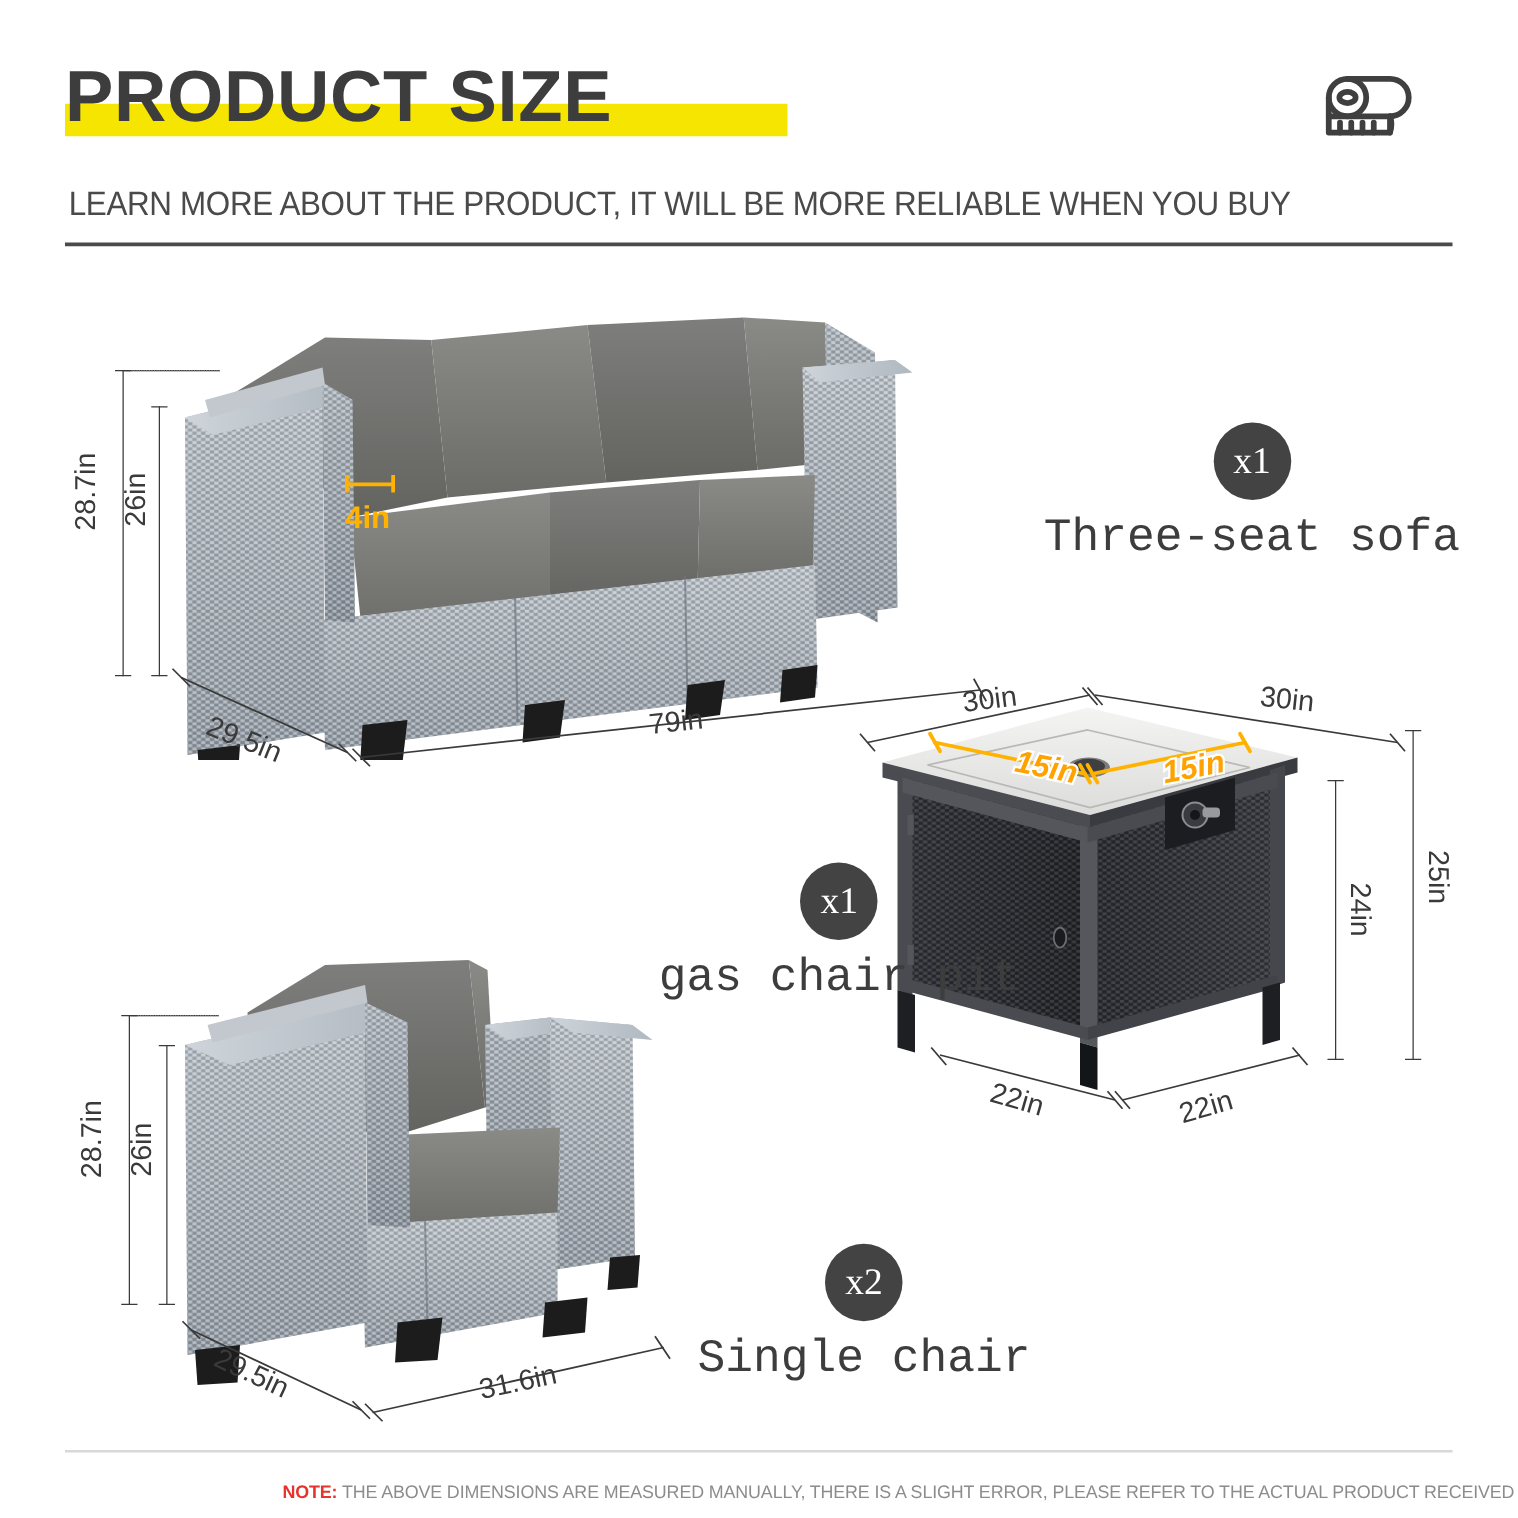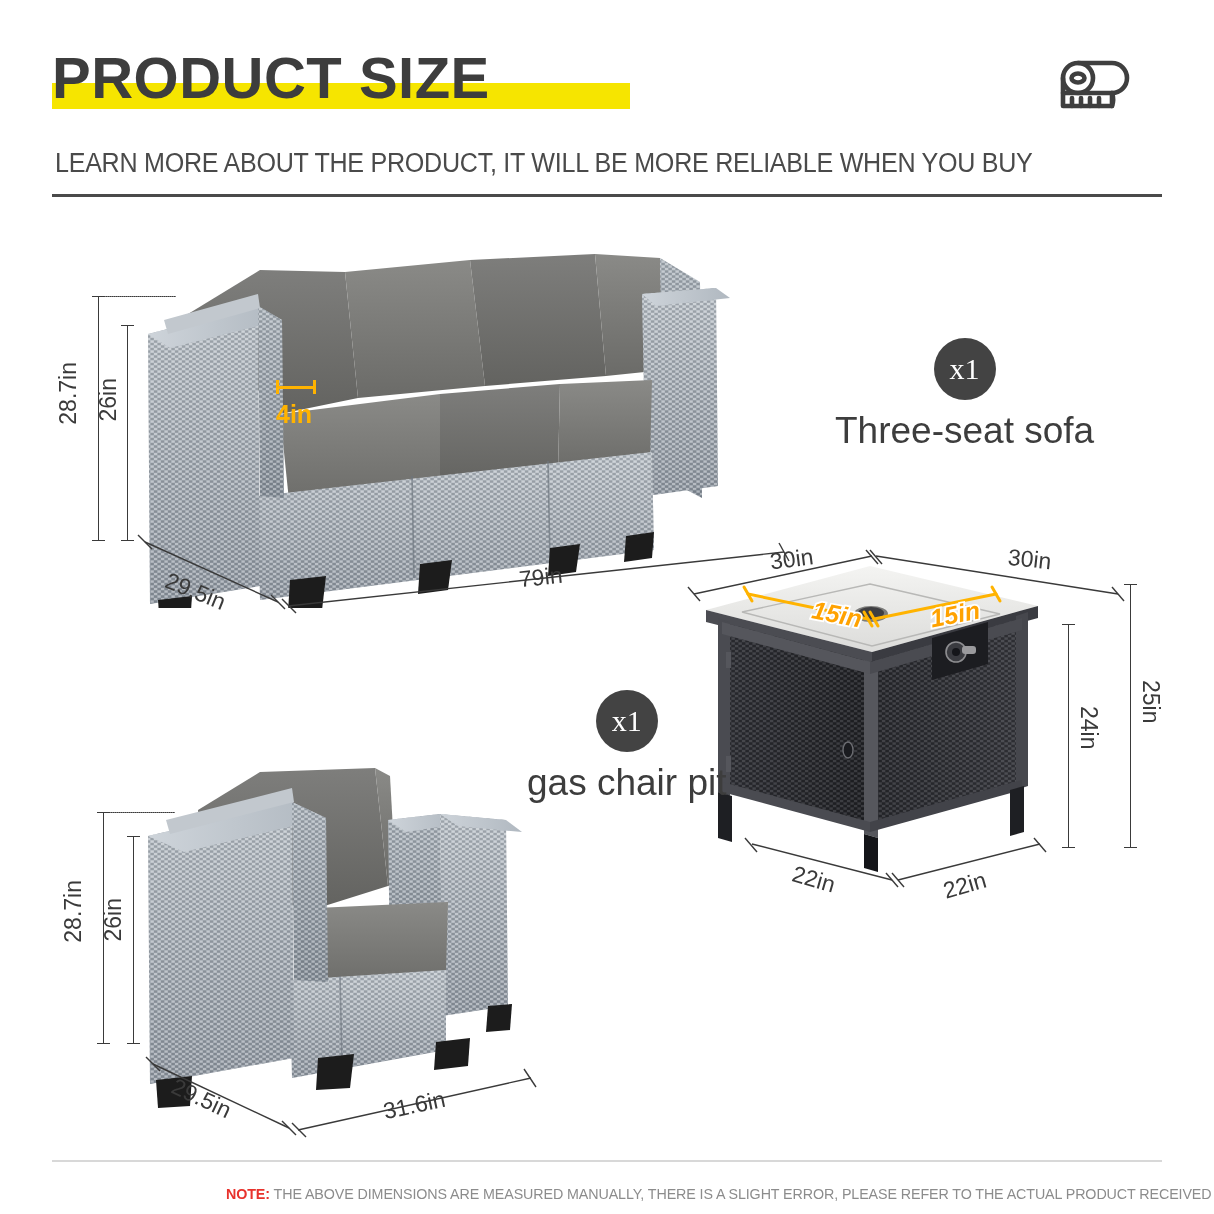--- a/index.html
+++ b/index.html
@@ -55,21 +55,21 @@
   .badge-group { position: absolute; text-align: right; }
   .badge-circle {
     width: 62px; height: 62px; border-radius: 50%;
     background: #434343; color: #fff;
     display: flex; align-items: center; justify-content: center;
     font-size: 30px; margin: 0 auto 10px auto;
     font-family: "Liberation Serif", serif;
   }
   .badge-label {
     font-size: 37px; color: #3d3d3d; white-space: nowrap;
-    font-family: Liberation Sans, sans-serif;
+    font-family: Liberation Mono, monospace;
   }
   #badge-sofa { left: 835px; top: 338px; }
   #badge-firepit { left: 527px; top: 690px; }
   #badge-chair { left: 558px; top: 995px; }
 
   
   .dim {
     position: absolute;
     font-size: 23px; color: #3a3a3a;
     white-space: nowrap;
@@ -403,17 +403,21 @@
       <line x1="11" y1="25" x2="25" y2="39"></line>
       <line x1="147" y1="89" x2="161" y2="103"></line>
       <line x1="163" y1="98" x2="396" y2="46"></line>
       <line x1="157" y1="91" x2="171" y2="105"></line>
       <line x1="389" y1="37" x2="401" y2="55"></line>
     </g>
   </svg>
   <div class="dim" style="left:170px; top:1085px; transform:rotate(25deg);">29.5in</div>
   <div class="dim" style="left:383px; top:1092px; transform:rotate(-12deg);">31.6in</div>
 
+  <div class="badge-group" id="badge-chair">
+    <div class="badge-circle">x2</div>
+    <div class="badge-label">Single chair</div>
+  </div>
 
   <div class="foot-rule"></div>
   <div class="footnote"><span class="note-kw">NOTE:</span><span> THE ABOVE DIMENSIONS ARE MEASURED MANUALLY, THERE IS A SLIGHT ERROR, PLEASE REFER TO THE ACTUAL PRODUCT RECEIVED</span></div>
 
 </div>
 
 </body></html>

